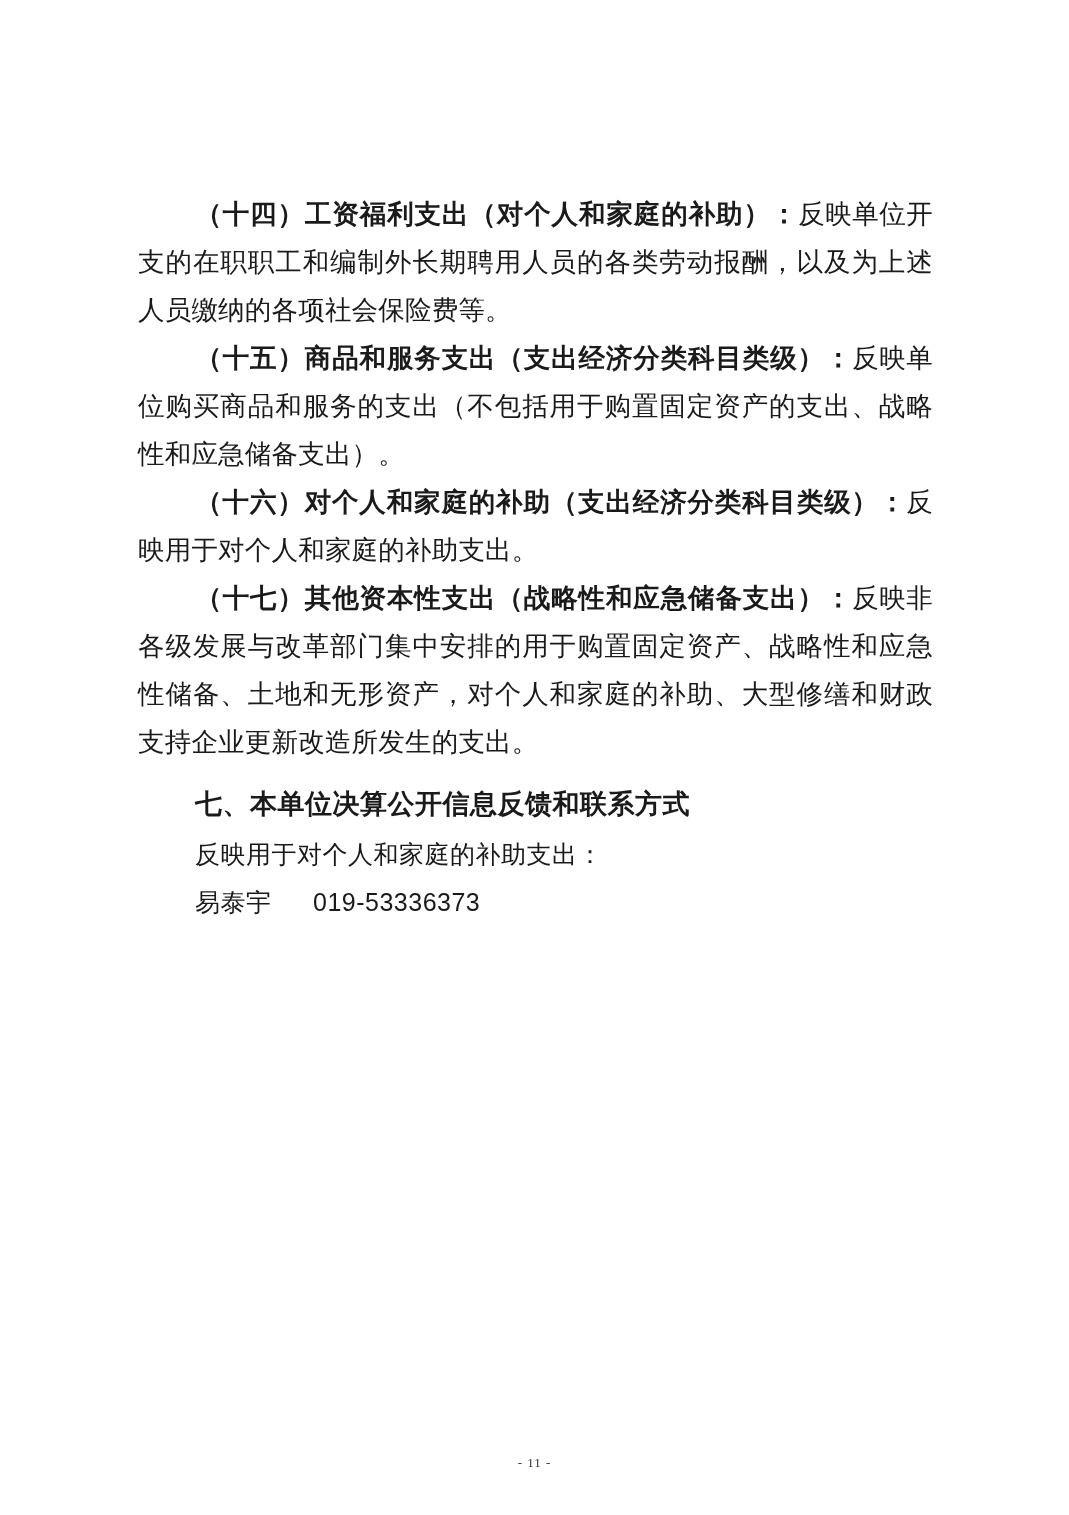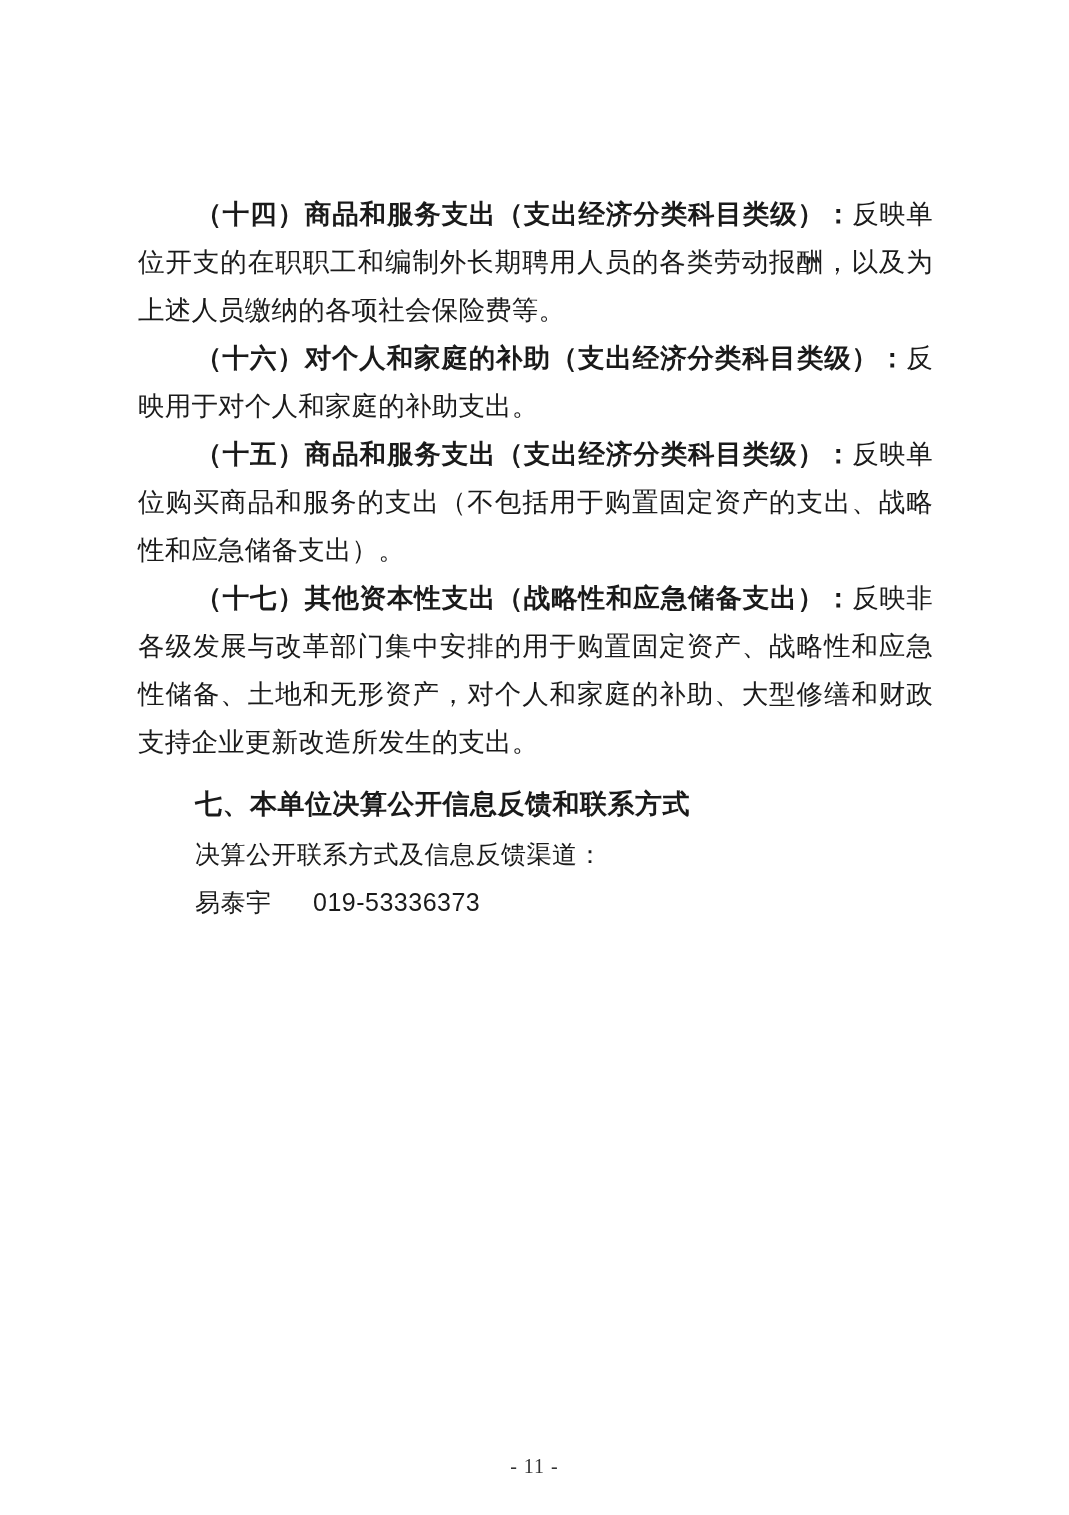--- a/index.html
+++ b/index.html
@@ -68,54 +68,54 @@
     display: inline-block;
     min-width: 118px;
   }
   .footer {
     position: absolute;
     left: 0;
     right: 0;
     top: 1455px;
     text-align: center;
     font-family: "Liberation Serif", serif;
-    font-size: 20px;
+    font-size: 13px;
     color: #333333;
     letter-spacing: 1px;
   }
 </style>
 </head>
 <body>
 
 <div class="page">
 
   <div class="content">
 
     <p class="para">
-      <span class="ind"></span><span class="lead">（十四）商品和服务支出（支出经济分类科目类级）：</span><span>反映单位开支的在职职工和编制外长期聘用人员的各类劳动报酬，以及为上述人员缴纳的各项社会保险费等。</span>
+      <span class="ind"></span><span class="lead">（十四）工资福利支出（对个人和家庭的补助）：</span><span>反映单位开支的在职职工和编制外长期聘用人员的各类劳动报酬，以及为上述人员缴纳的各项社会保险费等。</span>
+    </p>
+
+    <p class="para">
+      <span class="ind"></span><span class="lead">（十五）商品和服务支出（支出经济分类科目类级）：</span><span>反映单位购买商品和服务的支出（不包括用于购置固定资产的支出、战略性和应急储备支出）。</span>
     </p>
 
     <p class="para">
       <span class="ind"></span><span class="lead">（十六）对个人和家庭的补助（支出经济分类科目类级）：</span><span>反映用于对个人和家庭的补助支出。</span>
-    </p>
-
-    <p class="para">
-      <span class="ind"></span><span class="lead">（十五）商品和服务支出（支出经济分类科目类级）：</span><span>反映单位购买商品和服务的支出（不包括用于购置固定资产的支出、战略性和应急储备支出）。</span>
     </p>
 
     <p class="para">
       <span class="ind"></span><span class="lead">（十七）其他资本性支出（战略性和应急储备支出）：</span><span>反映非各级发展与改革部门集中安排的用于购置固定资产、战略性和应急性储备、土地和无形资产，对个人和家庭的补助、大型修缮和财政支持企业更新改造所发生的支出。</span>
     </p>
 
     <div class="section-title">
       <span class="ind"></span><span>七、本单位决算公开信息反馈和联系方式</span>
     </div>
 
     <p class="plain">
-      <span class="ind"></span><span>决算公开联系方式及信息反馈渠道：</span>
+      <span class="ind"></span><span>反映用于对个人和家庭的补助支出：</span>
     </p>
 
     <p class="plain">
       <span class="ind"></span><span class="contact-name">易泰宇</span><span>019-53336373</span>
     </p>
 
   </div>
 
   <div class="footer">- 11 -</div>
 

